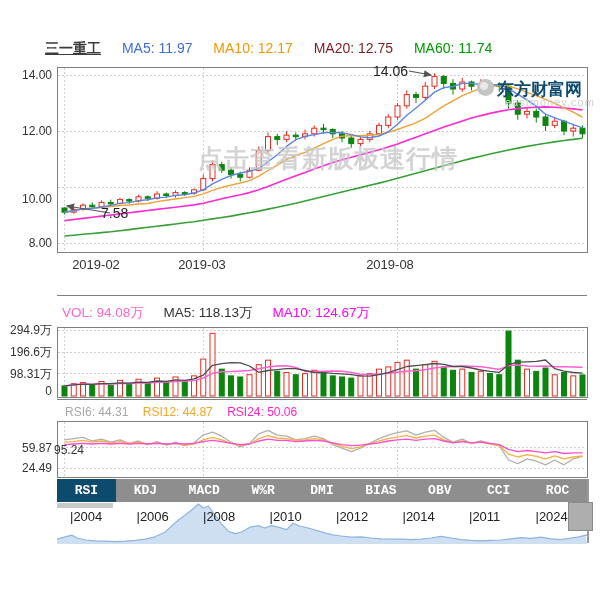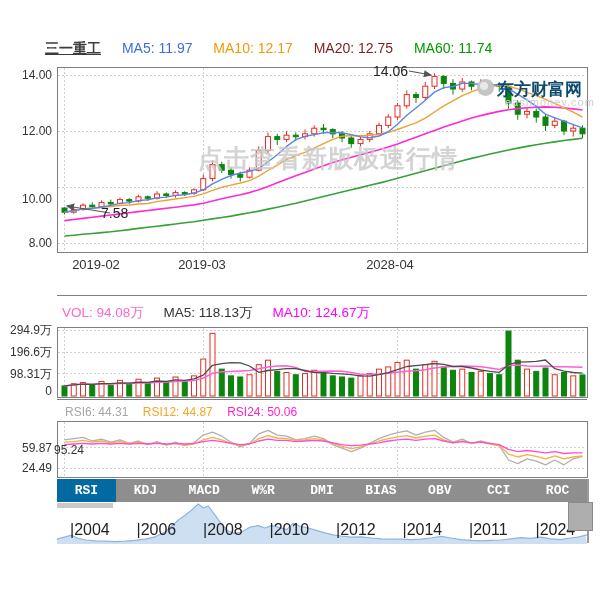--- a/index.html
+++ b/index.html
@@ -19,22 +19,22 @@
   .wm-promo{position:absolute;left:198px;top:142px;font-size:25px;color:#c9c9c9;
             letter-spacing:1px;opacity:.8;white-space:nowrap;font-weight:bold}
   .wm-site{position:absolute;left:497px;top:78px;font-size:17px;color:#0c4a6e;font-weight:bold;white-space:nowrap}
   .wm-dom{position:absolute;left:505px;top:96px;font-size:11px;color:#cfcfcf;letter-spacing:1px}
   .wm-logo{position:absolute;left:477px;top:79px;width:17px;height:17px;border-radius:50%;
            background:#c4c4c4;overflow:hidden}
   .wm-logo:after{content:"";position:absolute;left:3px;top:3px;width:8px;height:8px;border-radius:50%;background:#e8e8e8}
   .tabbar{position:absolute;left:57px;top:479px;width:530px;height:23px;background:#8e8e8e;display:flex}
   .tab{flex:1;color:#fff;font-family:"Liberation Mono",monospace;font-weight:bold;font-size:13px;
        text-align:center;line-height:23px;cursor:pointer}
-  .tab.active{background:#0369a1}
-  .yearlab{position:absolute;top:521px;font-size:16px;color:#222;white-space:nowrap}
+  .tab.active{background:#0c4a6e}
+  .yearlab{position:absolute;top:509px;font-size:13px;color:#222;white-space:nowrap}
   .vline-right{position:absolute;left:587px;top:479px;width:2px;height:64px;background:#9a9a9a}
   .drag-handle{position:absolute;left:568px;top:502px;width:23px;height:27px;background:#aeaeae;
                border:1px solid #8a8a8a;cursor:pointer}
   .tab-scroll-thumb{position:absolute;left:57px;top:503px;width:56px;height:5px;background:#c8c8c8}
 </style>
 </head>
 <body>
 
 <svg id="chart-svg" width="600" height="600">
     <line x1="58" y1="75" x2="586" y2="75" stroke="#d0d0d0" stroke-width="1" stroke-dasharray="2,2" shape-rendering="crispEdges"></line>
@@ -269,21 +269,21 @@
 
 <div id="main-ylabels">
     <div class="ylab" style="top: 68px;">14.00</div>
     <div class="ylab" style="top: 124px;">12.00</div>
     <div class="ylab" style="top: 192px;">10.00</div>
     <div class="ylab" style="top: 236px;">8.00</div>
   </div>
 <div id="main-xlabels">
     <div class="xlab" style="left: 96px;">2019-02</div>
     <div class="xlab" style="left: 202px;">2019-03</div>
-    <div class="xlab" style="left: 390px;">2028-04</div>
+    <div class="xlab" style="left: 390px;">2019-08</div>
   </div>
 
 <div class="legend2">
   <span style="color: rgb(255, 102, 204);">VOL: 94.08万</span>
   <span style="color: rgb(51, 51, 51);">MA5: 118.13万</span>
   <span style="color: rgb(255, 0, 255);">MA10: 124.67万</span>
 </div>
 <div id="vol-ylabels">
     <div class="ylab" style="top: 323px;">294.9万</div>
     <div class="ylab" style="top: 345px;">196.6万</div>

